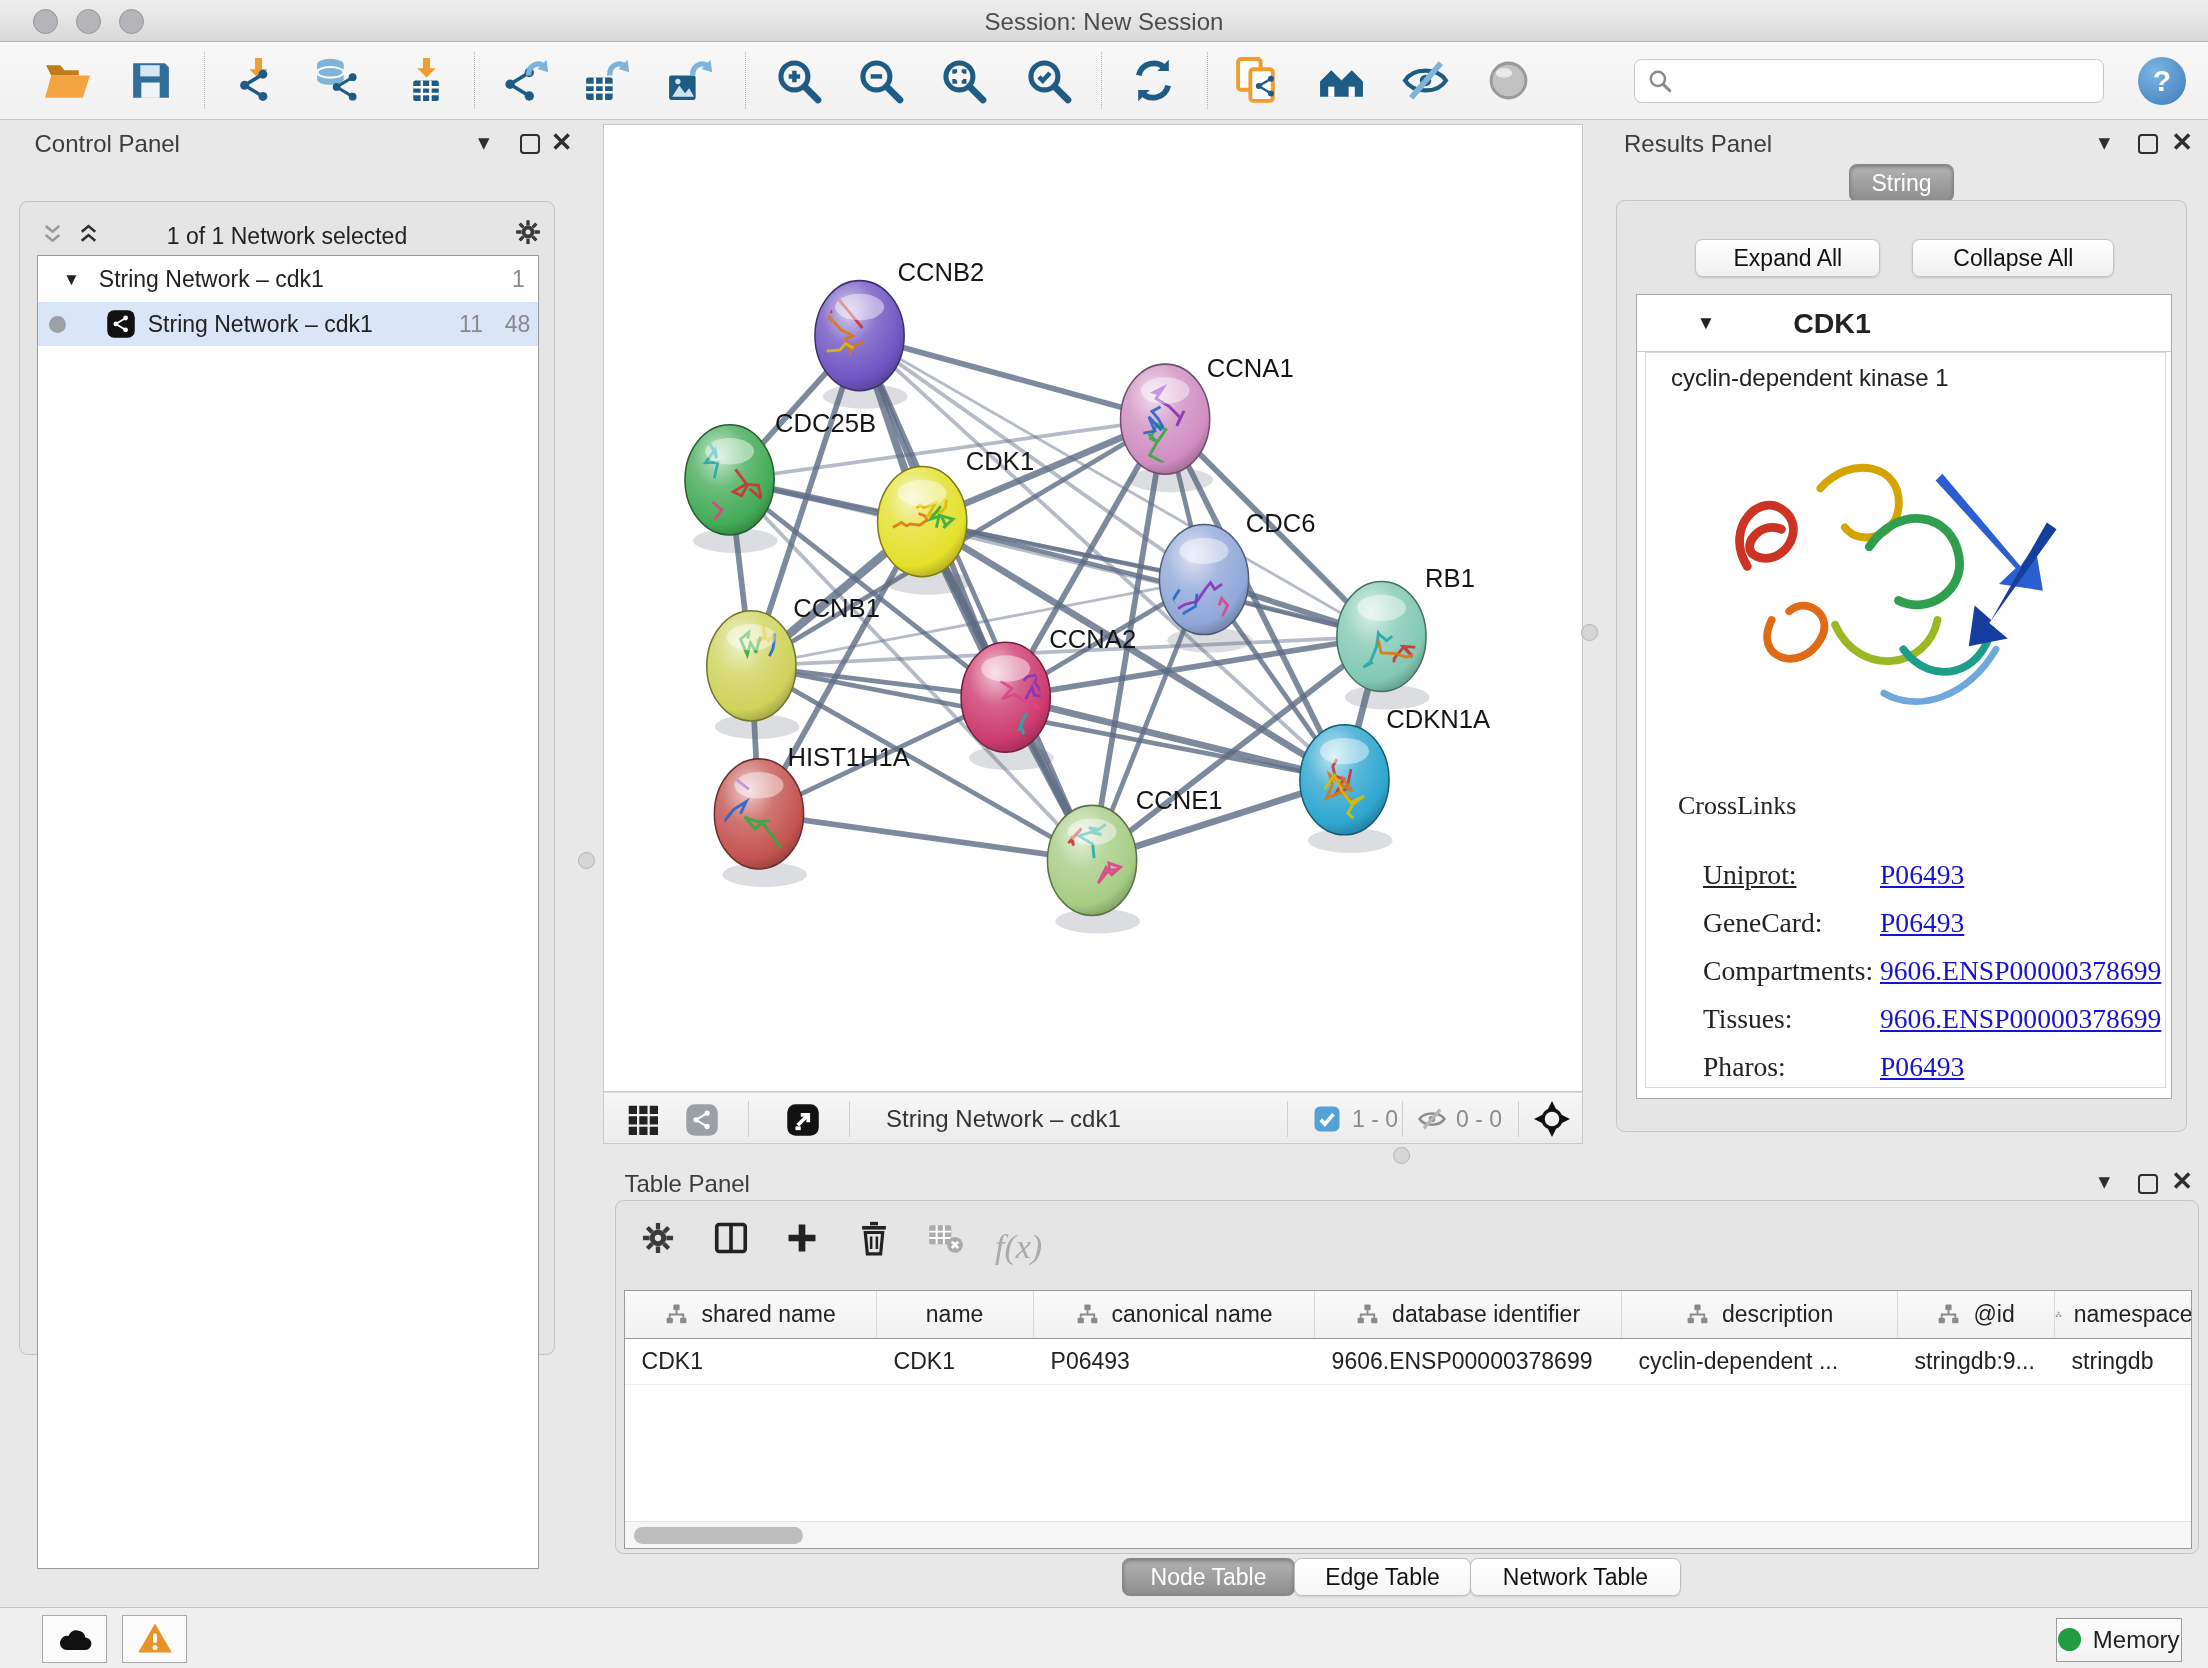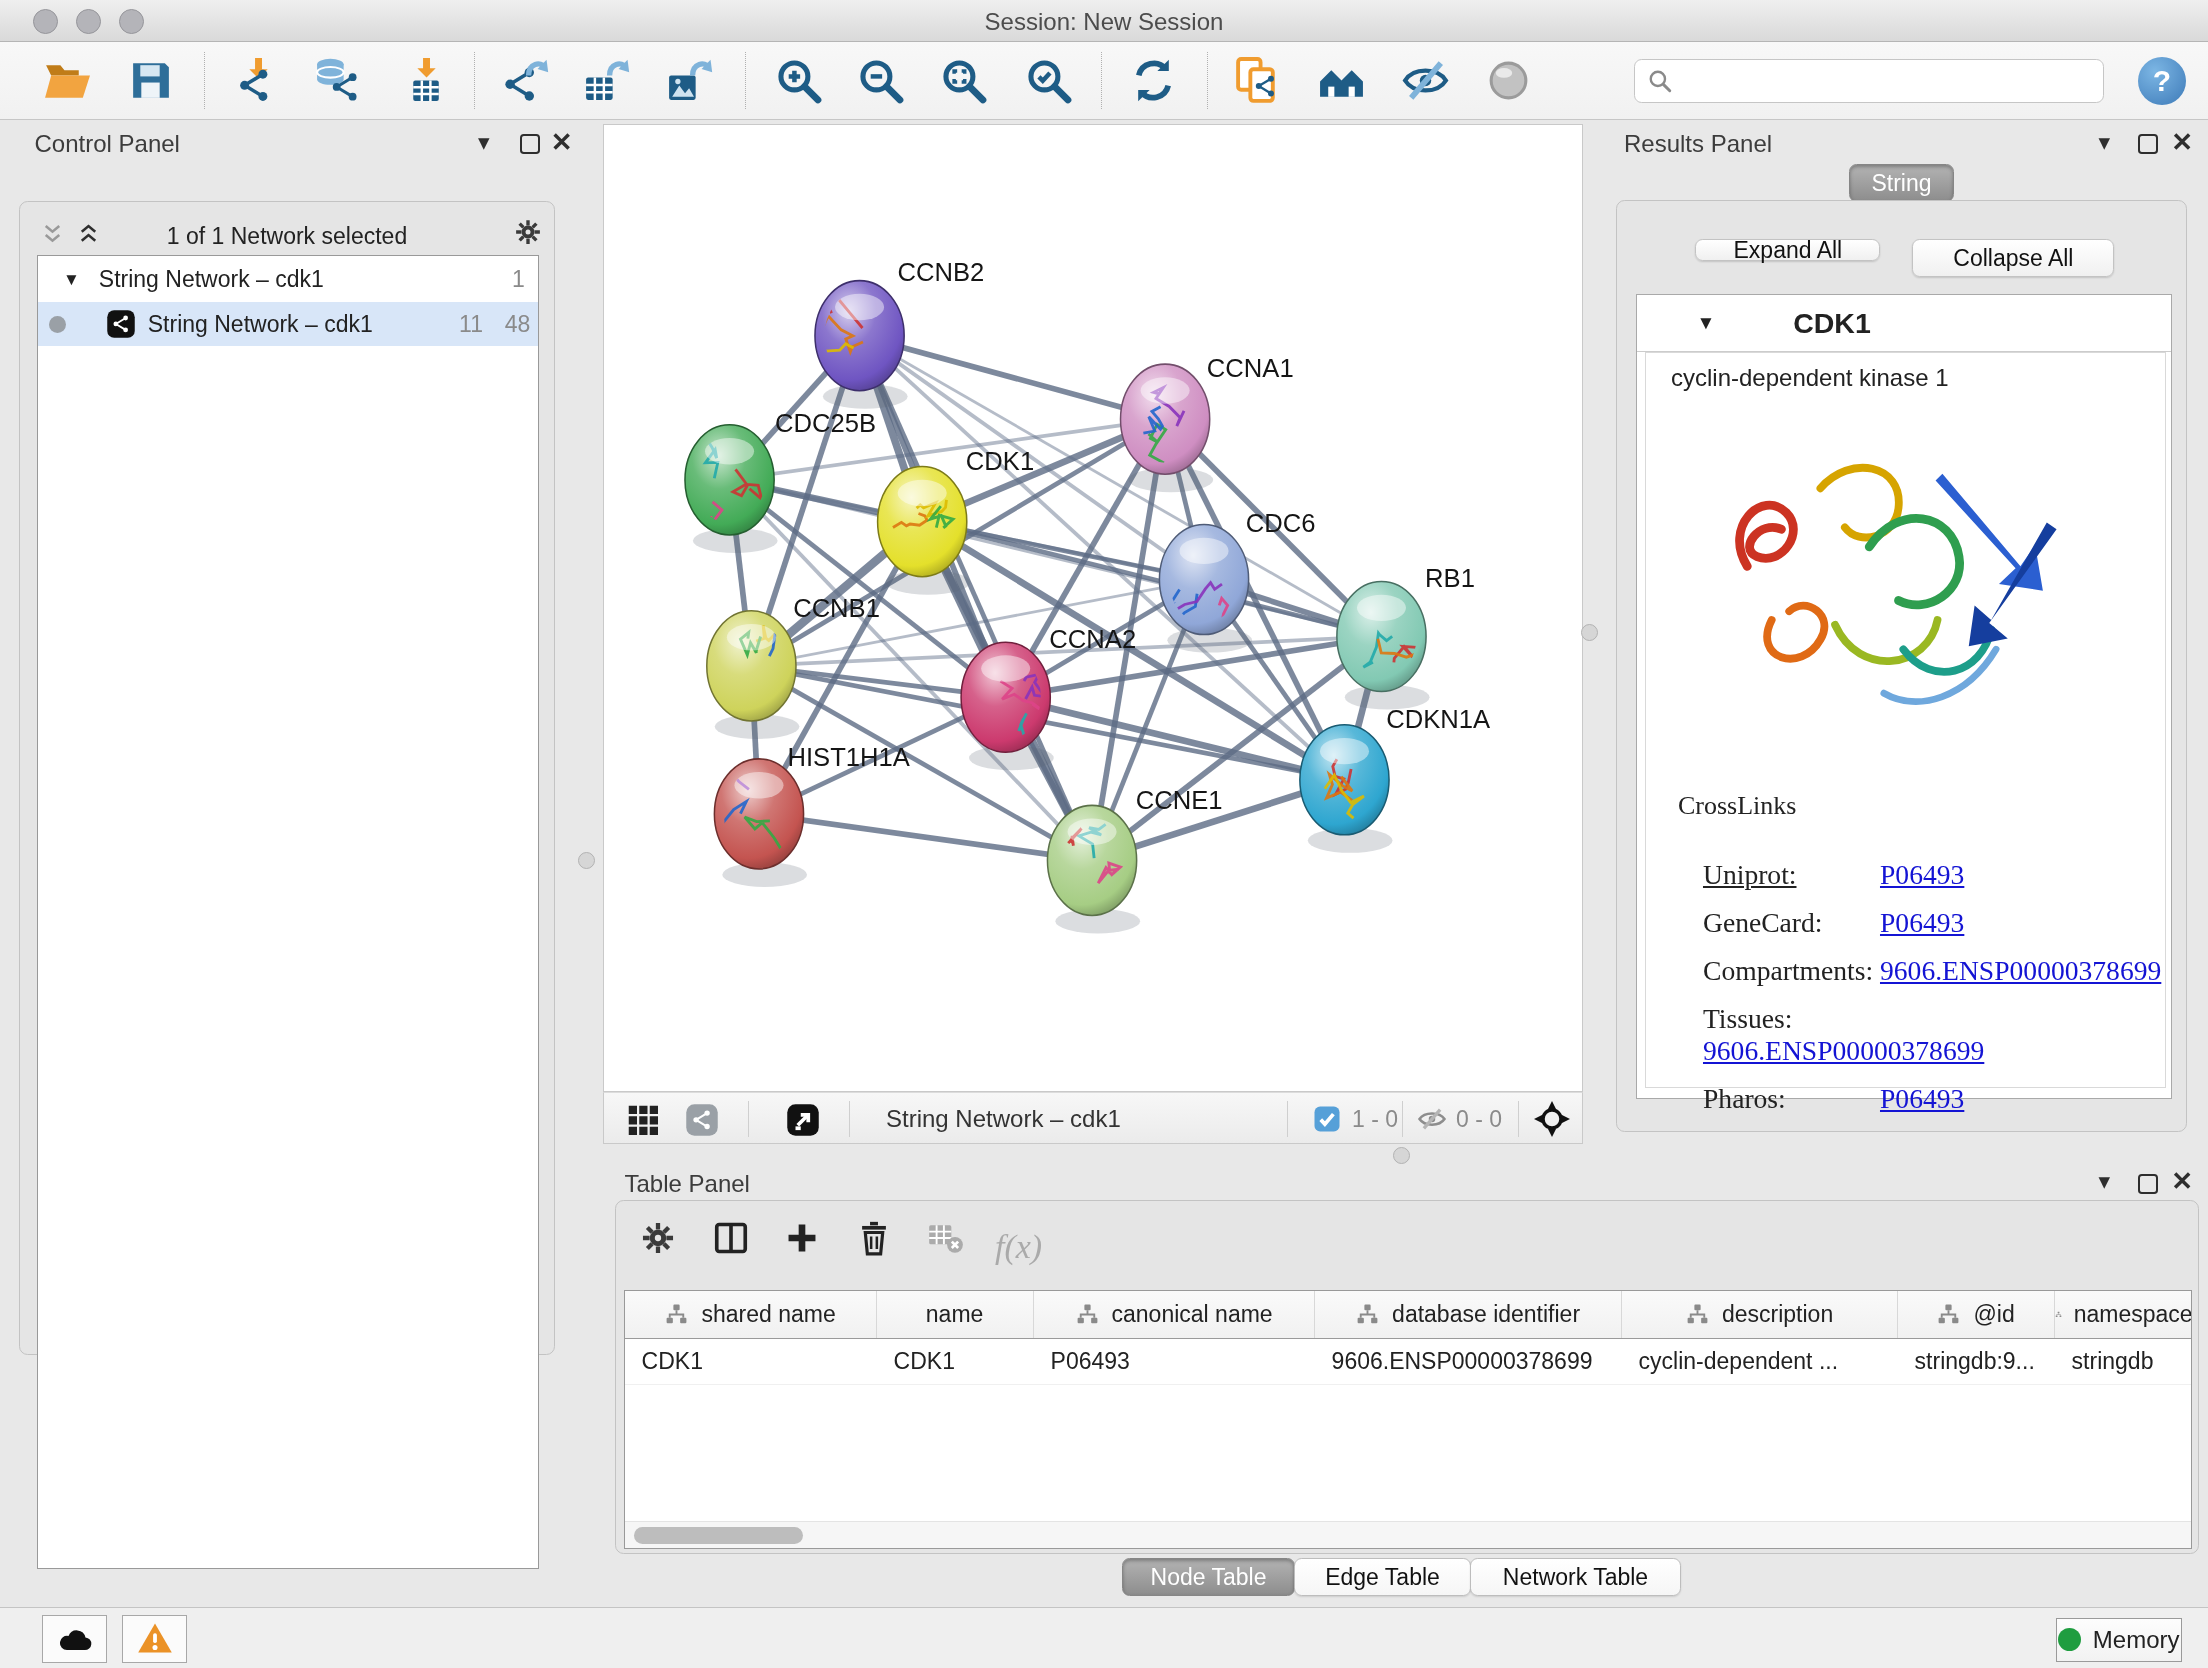--- a/index.html
+++ b/index.html
@@ -628,21 +628,21 @@
       <span class="wb-caret">▾</span>
     </div>
   <div class="wb abs" style="left:529px;top:5.7px;width:28.5px;height:28.5px">
       <span class="wb-float"></span>
     </div>
   <div class="wb abs" style="left:563px;top:3.8px;width:28.5px;height:28.5px">
       <span class="wb-close">✕</span>
     </div>
   <div class="tab sel abs" style="left:244px;top:40px;width:105px">String</div>
   <div class="graybox abs" style="left:11.4px;top:76px;width:571px;height:932px">
-    <div class="btn abs" style="left:78px;top:38px;width:185px;height:22px">Expand All</div>
+    <div class="btn abs" style="left:78px;top:38px;width:185px;height:38px">Expand All</div>
     <div class="btn abs" style="left:295px;top:38px;width:202px;height:38px">Collapse All</div>
     <div class="whitebox abs" style="left:19px;top:93px;width:536px;height:805px;border-color:#a9a9a9">
       <div class="abs" style="left:0;top:0;width:100%;height:57px;border-bottom:1px solid #ccc;display:flex;align-items:center">
         <span style="margin-left:59px;font-size:19px">▼</span>
         <span style="margin-left:78px;font-size:28.5px;font-weight:bold">CDK1</span>
       </div>
       <div class="abs" style="left:7.6px;top:57px;width:521px;height:736px;border:1px solid #d9d9d9;background:#fff">
         <div class="abs" style="left:25px;top:11.4px;font-size:24px">cyclin-dependent kinase 1</div>
         <svg id="protein-svg" class="abs" style="left:48px;top:67px" width="409" height="361" viewBox="0 0 400 370">
             <path d="M45 150 C20 110 60 70 85 95 C105 115 80 150 55 140 C35 132 58 102 80 112" fill="none" stroke="#cc3322" stroke-width="9" stroke-linecap="round"></path>
@@ -662,21 +662,21 @@
               <span class="link">P06493</span>
             </div>
             <div class="clrow serif" style="display: flex; margin: 0px 0px 16px 57px;">
               <span style="width: 177px;">GeneCard:</span>
               <span class="link">P06493</span>
             </div>
             <div class="clrow serif" style="display: flex; margin: 0px 0px 16px 57px;">
               <span style="width: 177px;">Compartments:</span>
               <span class="link">9606.ENSP00000378699</span>
             </div>
-            <div class="clrow serif" style="display: flex; margin: 0px 0px 16px 57px; flex-direction: column;">
+            <div class="clrow serif" style="display: flex; margin: 0px 0px 16px 57px;">
               <span style="width: 177px;">Tissues:</span>
               <span class="link">9606.ENSP00000378699</span>
             </div>
             <div class="clrow serif" style="display: flex; margin: 0px 0px 16px 57px;">
               <span style="width: 177px;">Pharos:</span>
               <span class="link">P06493</span>
             </div>
           </div>
       </div>
     </div>

